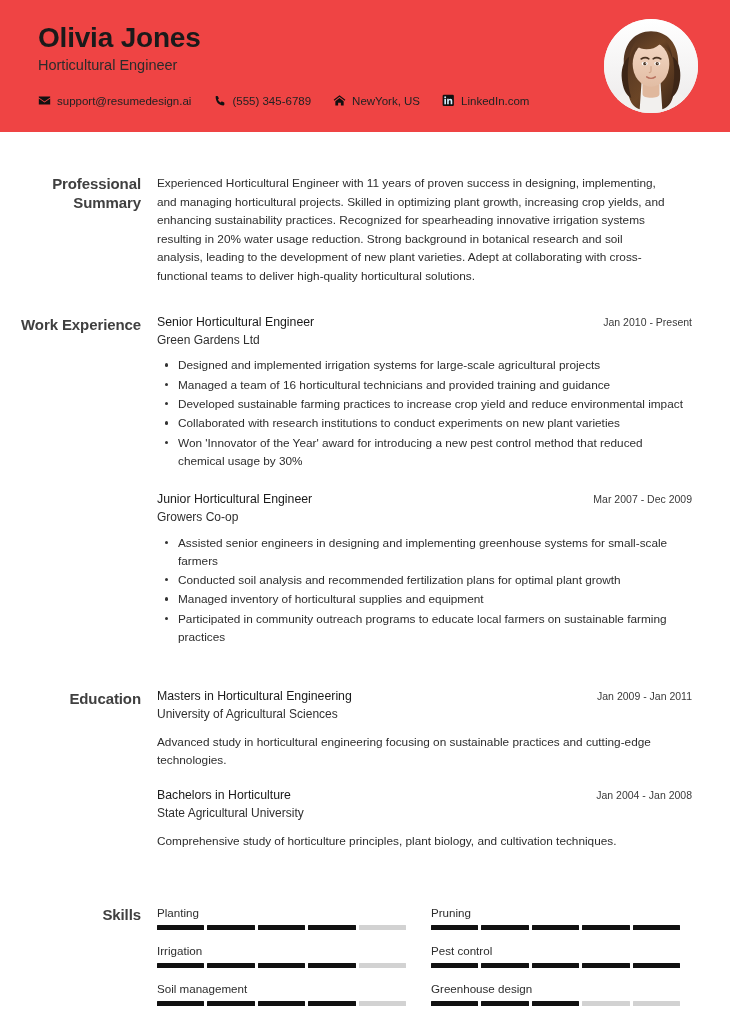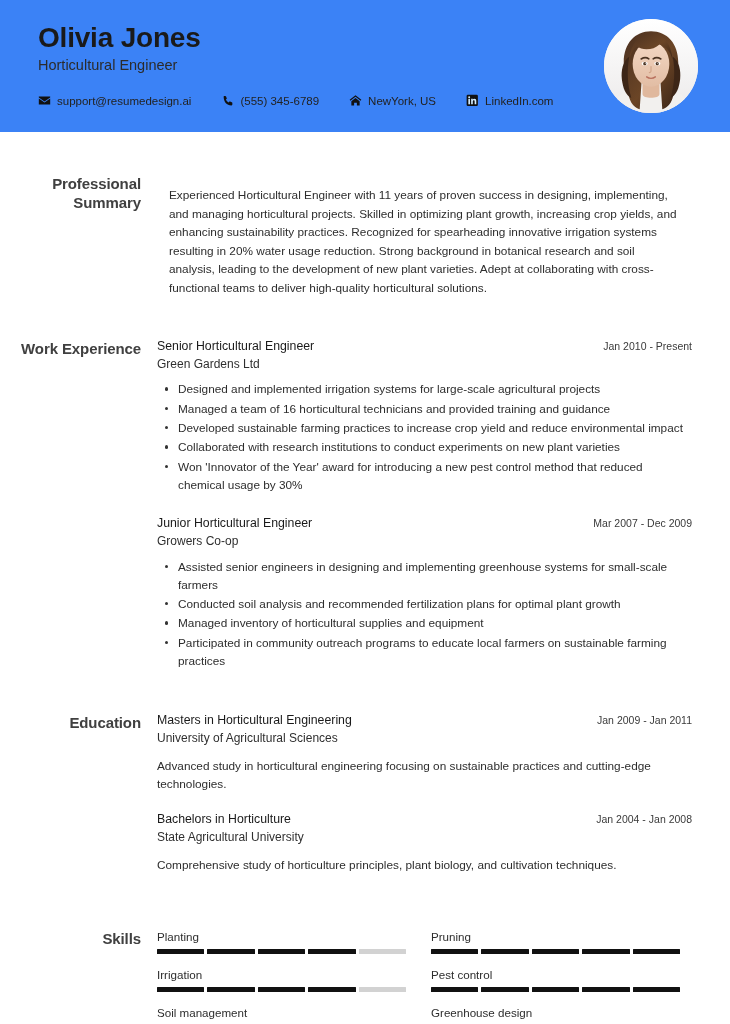--- a/index.html
+++ b/index.html
@@ -13,21 +13,21 @@
     overflow: hidden;
     font-family: "Liberation Sans", sans-serif;
     color: #222222;
     -webkit-font-smoothing: antialiased;
   }
 
   
   .header {
     position: relative;
     height: 132px;
-    background: #3b82f6;
+    background: #ef4444;
     box-sizing: border-box;
     padding: 22px 30px 0 38px;
   }
   .hdr-name {
     font-size: 28px;
     font-weight: bold;
     letter-spacing: -0.2px;
     color: #1a1a1a;
     line-height: 1.12;
     margin: 0 0 4px 0;
@@ -38,21 +38,21 @@
     color: #2b2b2b;
     line-height: 1.2;
     margin: 0;
   }
   .contact-row {
     position: absolute;
     left: 38px;
     top: 94px;
     display: flex;
     align-items: center;
-    gap: 8px;
+    gap: 0px;
   }
   .contact-item {
     display: flex;
     align-items: center;
     font-size: 11.5px;
     color: #222222;
     margin-right: 22px;
     white-space: nowrap;
   }
   .contact-item .ci-icon {
@@ -107,21 +107,21 @@
 
   #section-summary { margin-top: 42px; }
   #section-experience { margin-top: 30px; }
   #section-education  { margin-top: 42px; }
   #section-skills     { margin-top: 43px; }
 
   .summary-text {
     font-size: 11.8px;
     line-height: 1.57;
     color: #2d2d2d;
-    margin: 12px;
+    margin: 0;
     max-width: 512px;
   }
 
   
   .entry { margin-bottom: 16px; }
   .entry:last-child { margin-bottom: 0; }
   .entry-head {
     display: flex;
     align-items: baseline;
     justify-content: space-between;

